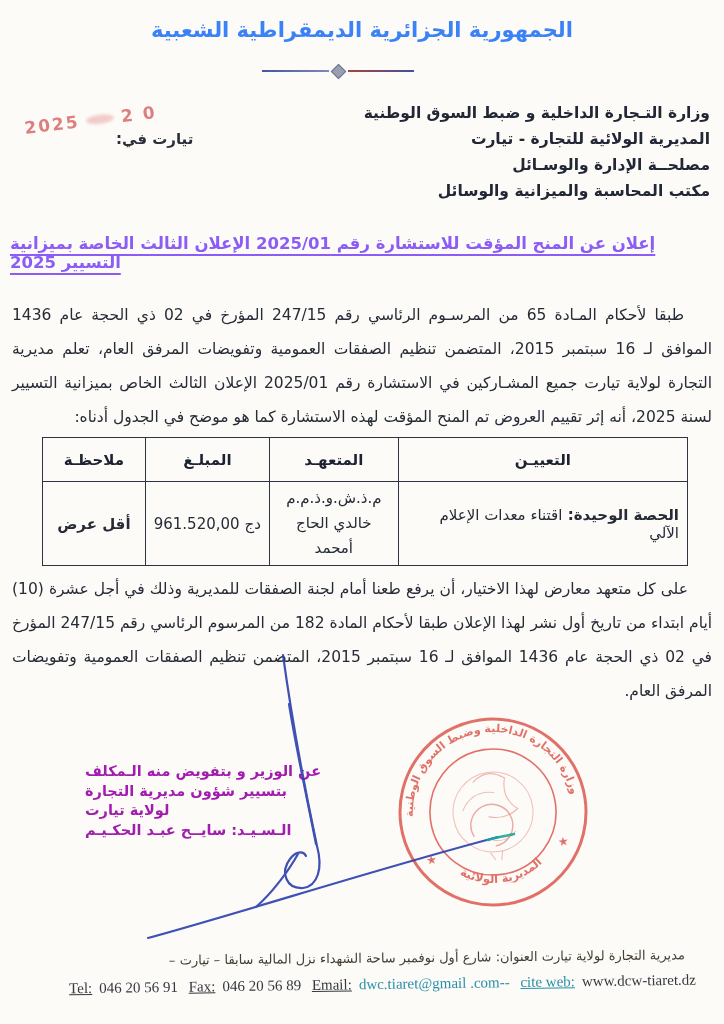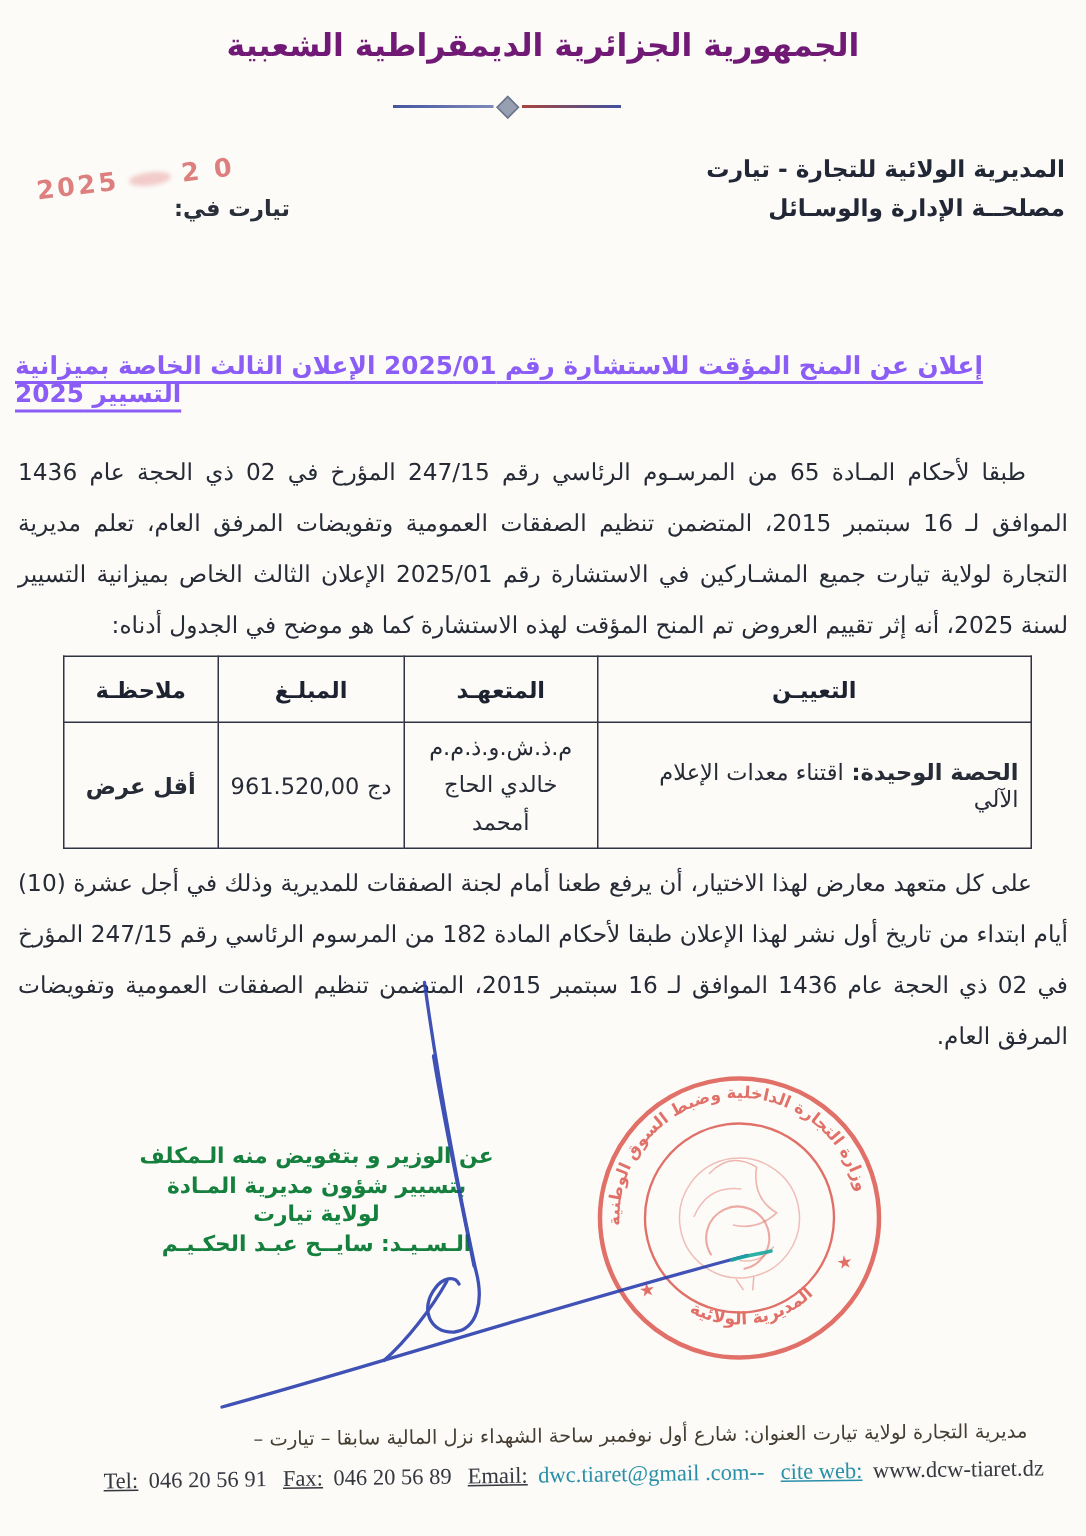--- a/index.html
+++ b/index.html
@@ -10,21 +10,21 @@
     font-family:"DejaVu Sans", sans-serif;
     color:#262b36;
     overflow:hidden;
   }
   .abs { position:absolute; }
 
   
   .republic-title {
     top:18px; left:0; right:0;
     text-align:center;
-    font-size:21px; font-weight:bold; color:#701a75;
+    font-size:21px; font-weight:bold; color:#3b82f6;
     direction:rtl;
   }
   .divider { top:64px; left:262px; width:152px; height:14px; display:flex; align-items:center; }
   .divider .line-l { flex:1; height:2px; background:linear-gradient(90deg,#46559f,#7d89ba); }
   .divider .line-r { flex:1; height:2px; background:linear-gradient(90deg,#a8443c,#3f51a0); }
   .divider .diamond {
     width:11px; height:11px; margin:0 4px;
     background:#97a0b3; border:1px solid #6b7488;
     transform:rotate(45deg);
   }
@@ -94,22 +94,22 @@
   .cell-designation { text-align:right; padding-right:14px; }
   .cell-designation .lead { font-weight:bold; }
   .cell-contractor { text-align:center; line-height:25px; }
   .cell-amount { text-align:center; }
   .cell-amount .cur { margin-left:5px; }
   .cell-note { text-align:center; font-weight:600; }
 
   
   .signature-block {
     top:762px; left:85px; width:252px;
-    direction:rtl; text-align:center;
-    color:#15803d; font-weight:bold;
+    direction:rtl; text-align:left;
+    color:#a21caf; font-weight:bold;
     font-size:14.5px; line-height:19.5px;
   }
 
   .stamp-wrap { top:712px; left:390px; width:206px; height:200px; opacity:.85; transform:rotate(-8deg); }
 
   .ink-wrap { top:640px; left:30px; width:560px; height:322px; pointer-events:none; }
 
   
   .footer-ar {
     top:950px; left:140px; right:10px;
@@ -134,22 +134,24 @@
 
 <div class="abs republic-title">الجمهورية الجزائرية الديمقراطية الشعبية</div>
 
 <div class="abs divider">
   <span class="line-l"></span>
   <span class="diamond"></span>
   <span class="line-r"></span>
 </div>
 
 <div class="abs ministry-block">
+  <div>وزارة التـجارة الداخلية و ضبط السوق الوطنية</div>
   <div>المديرية الولائية للتجارة - تيارت</div>
   <div>مصلحــة الإدارة والوسـائل</div>
+  <div>مكتب المحاسبة والميزانية والوسائل</div>
 </div>
 
 <div class="abs place-date">تيارت في:</div>
 
 <div class="abs date-stamp">
   <span>2025</span>
   <span class="smudge"></span>
   <span>2 0</span>
 </div>
 
@@ -186,21 +188,21 @@
       </td>
       <td class="cell-note">أقل عرض</td>
     </tr>
   </tbody>
 </table>
 
 <p class="abs para para-2">على كل متعهد معارض لهذا الاختيار، أن يرفع طعنا أمام لجنة الصفقات للمديرية وذلك في أجل عشرة (10) أيام ابتداء من تاريخ أول نشر لهذا الإعلان طبقا لأحكام المادة 182 من المرسوم الرئاسي رقم 247/15 المؤرخ في 02 ذي الحجة عام 1436 الموافق لـ 16 سبتمبر 2015، المتضمن تنظيم الصفقات العمومية وتفويضات المرفق العام.</p>
 
 <div class="abs signature-block">
   <div>عن الوزير و بتفويض منه الـمكلف</div>
-  <div>بتسيير شؤون مديرية المـادة</div>
+  <div>بتسيير شؤون مديرية التجارة</div>
   <div>لولاية تيارت</div>
   <div>الـسـيـد: سايــح عبـد الحكـيـم</div>
 </div>
 
 <div class="abs stamp-wrap">
   <svg width="206" height="200" viewBox="0 0 200 200">
     <g fill="none" stroke="#dd5a50">
       <circle cx="100" cy="100" r="93" stroke-width="3"></circle>
       <circle cx="100" cy="100" r="63" stroke-width="1.6"></circle>
       <circle cx="100" cy="100" r="40" stroke-width="1" opacity=".45"></circle>

